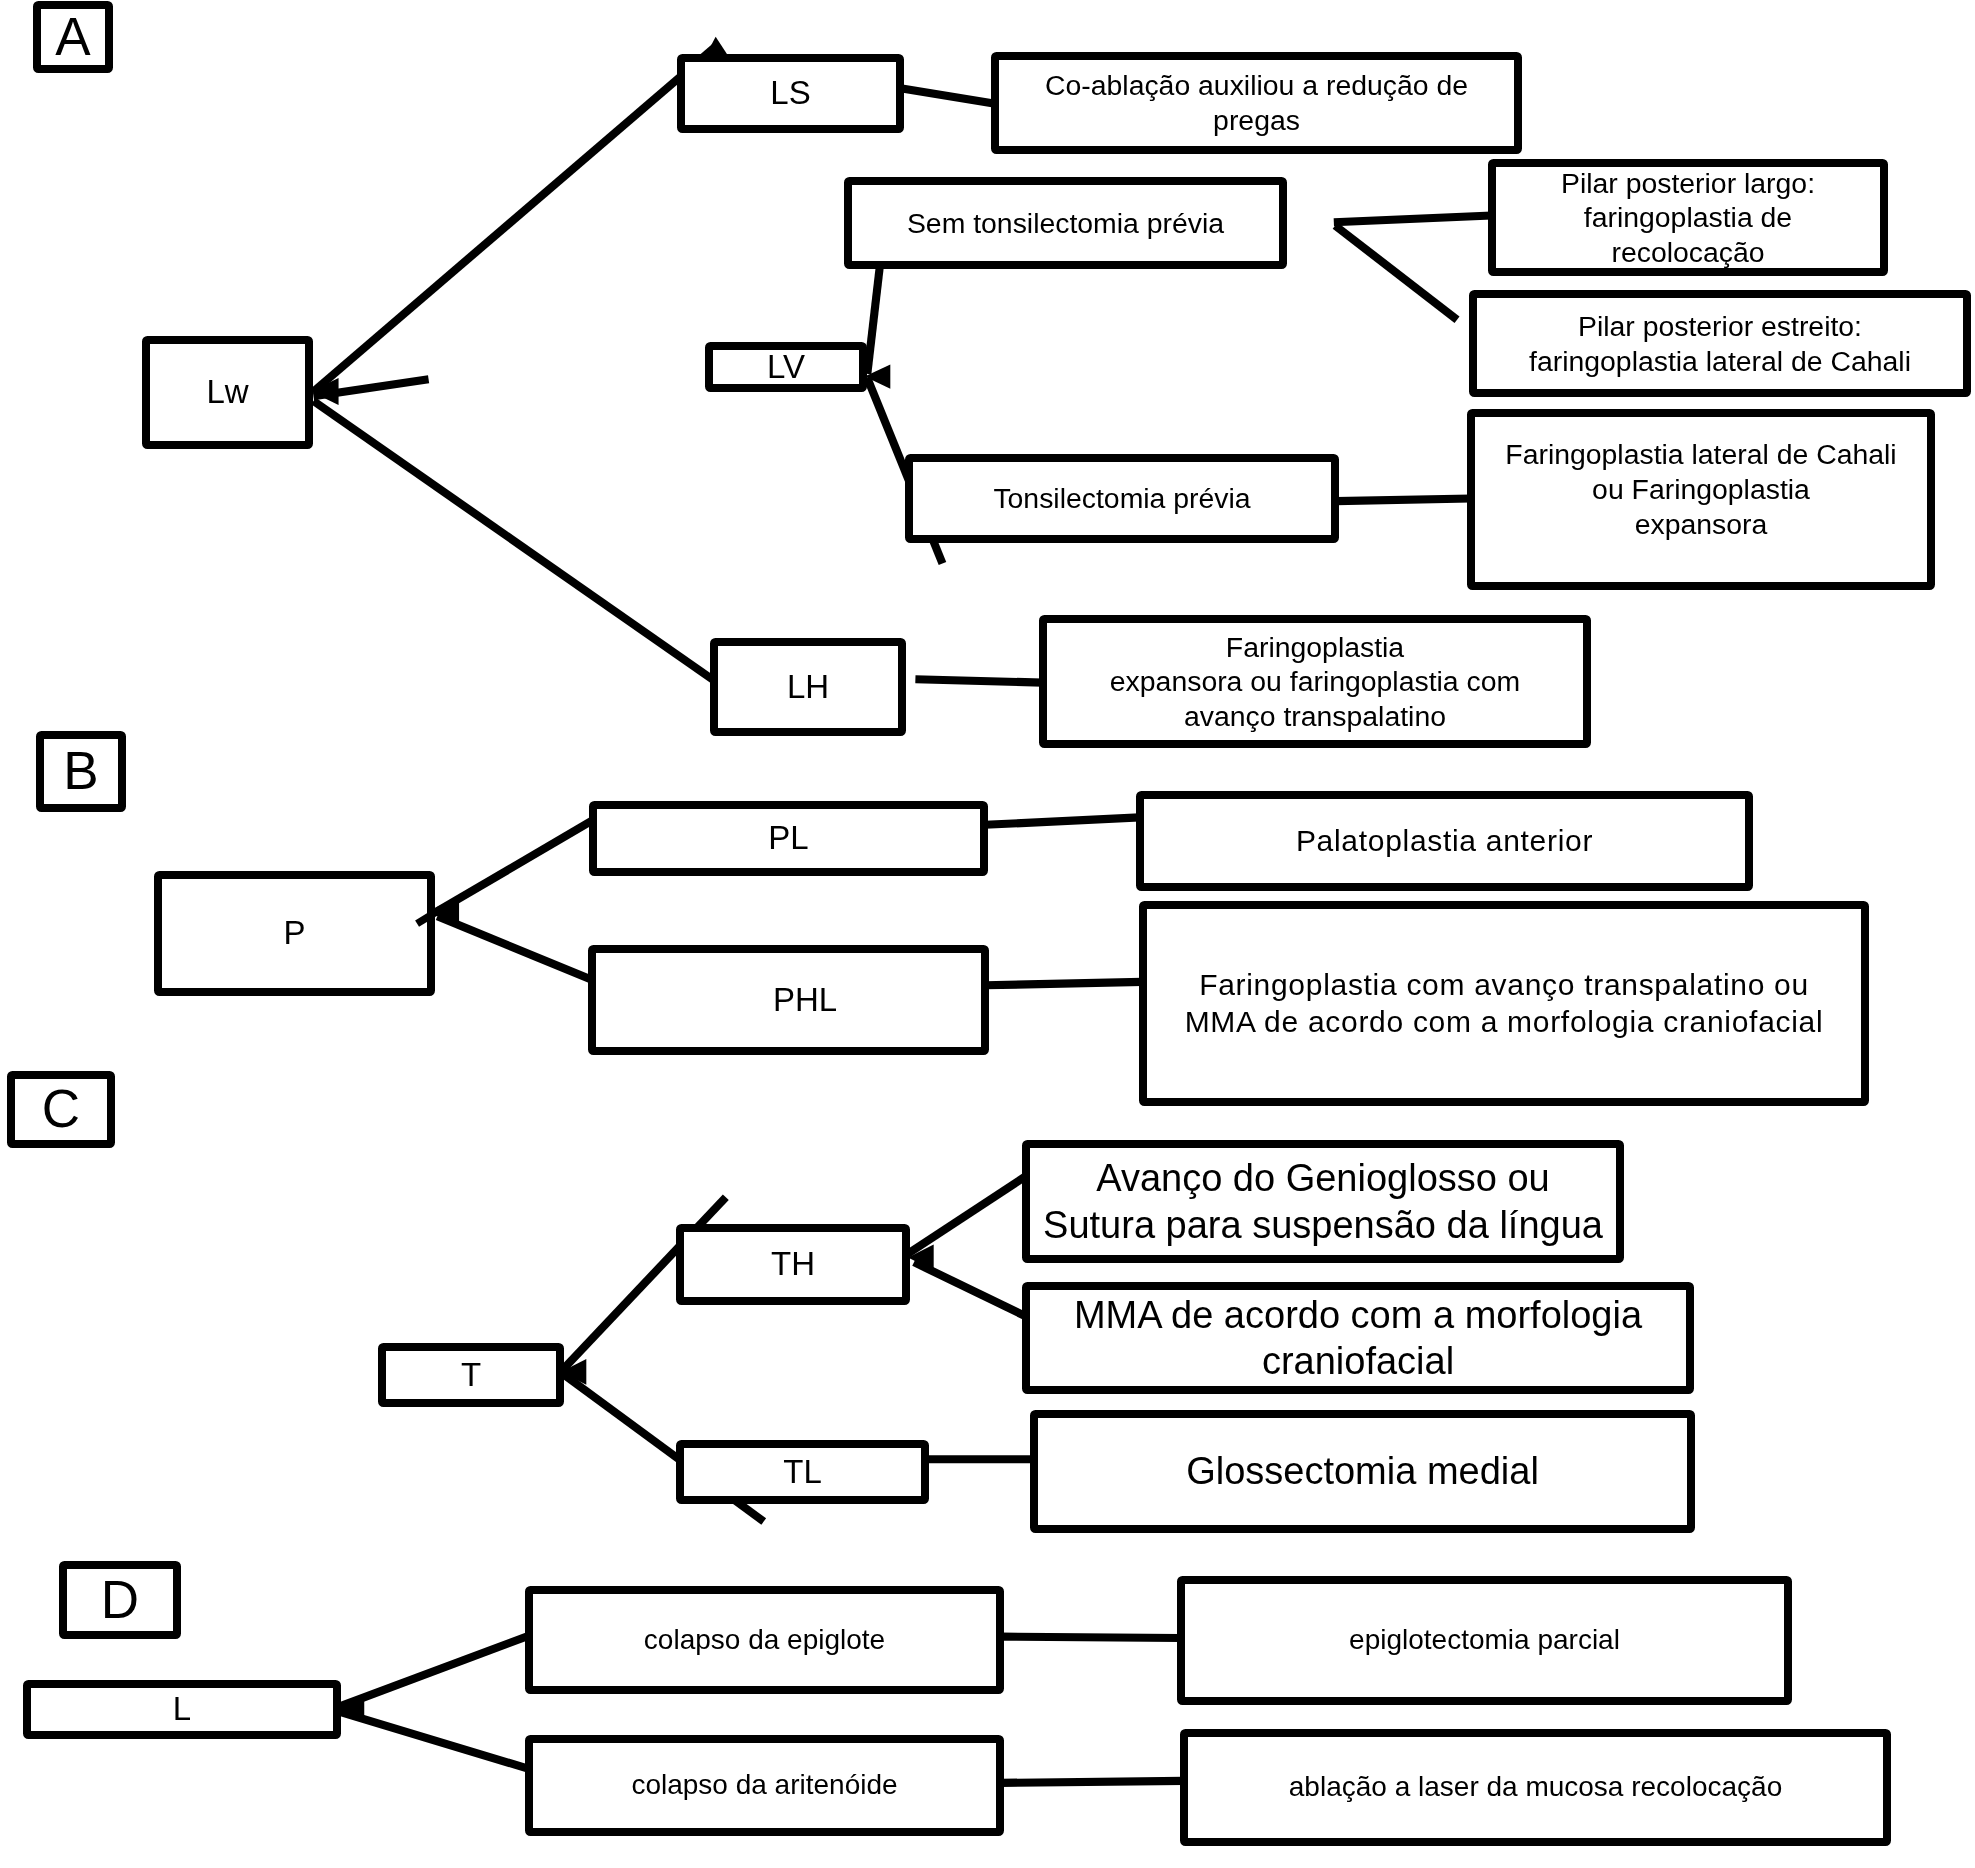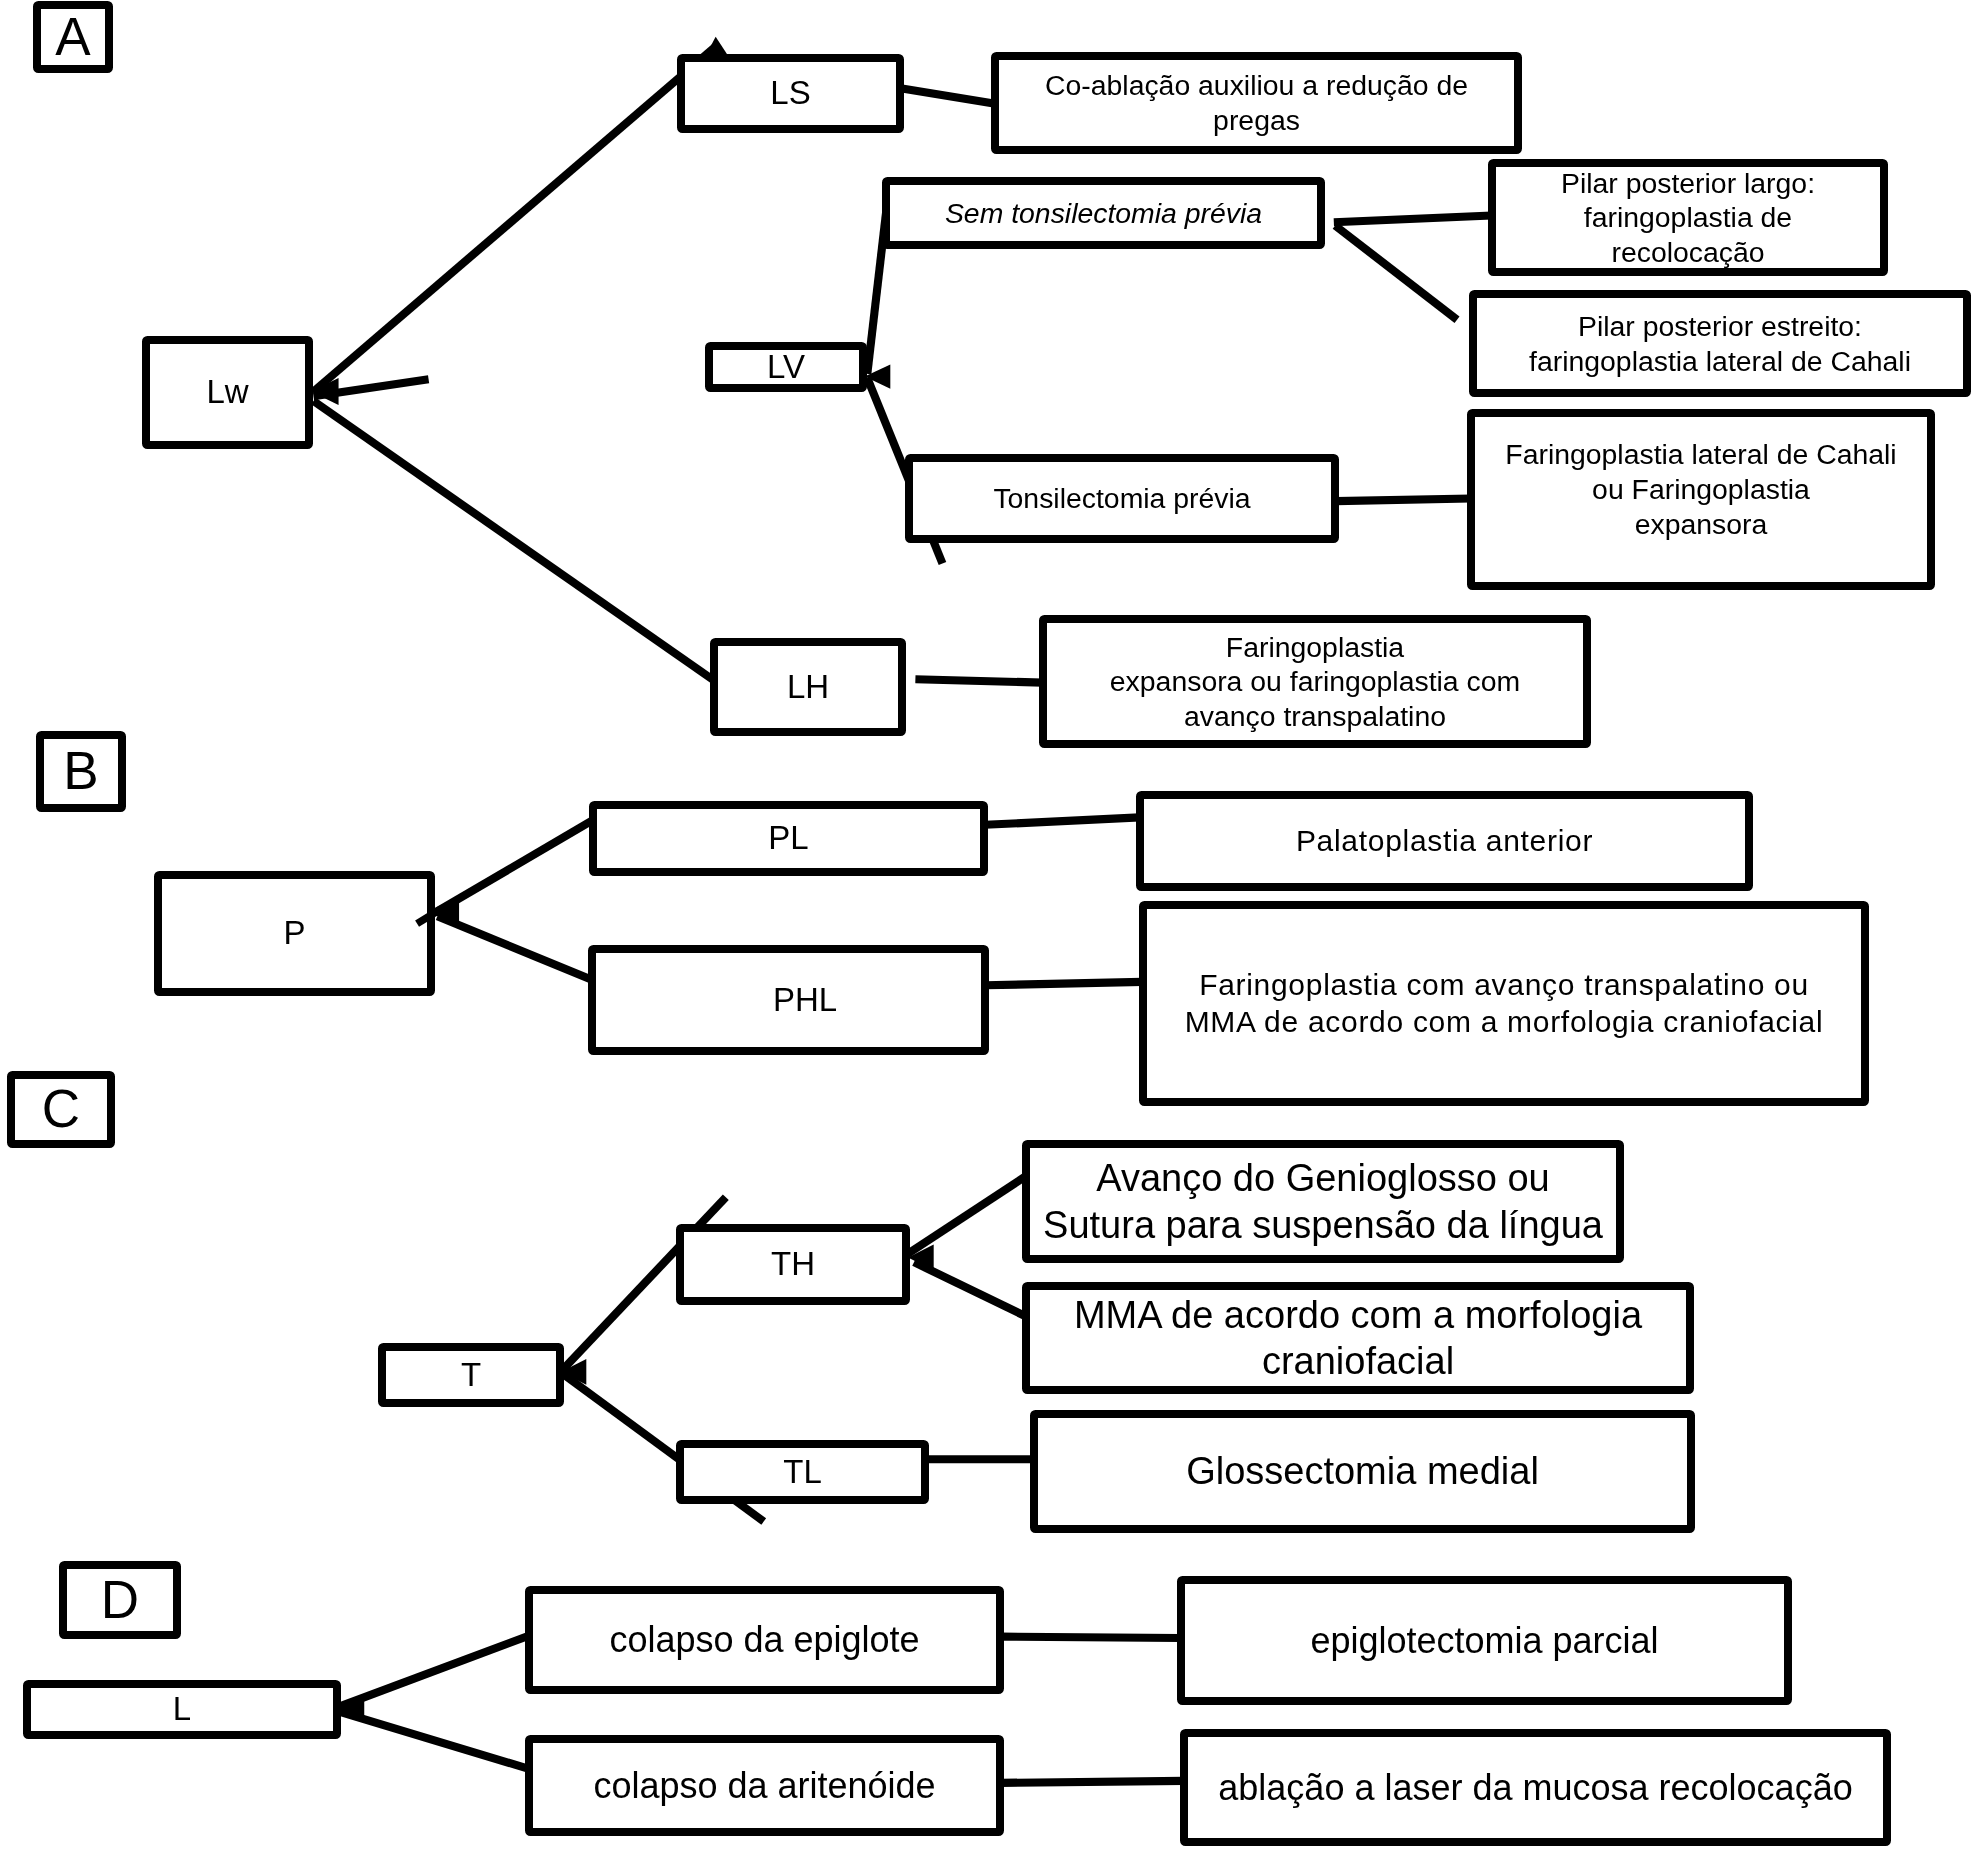--- a/index.html
+++ b/index.html
@@ -27,21 +27,21 @@
     text-align:center;
     white-space:pre-line;
     line-height:1.22;
     padding:2.7px 6.8px;
   }
   .panel-letter{font-size:53px;}
   .code{font-size:33px;}
   .txt-a{font-size:28.4px;}
   .txt-b{font-size:30px;letter-spacing:0.7px;}
   .txt-c{font-size:38px;}
-  .txt-d{font-size:36px;}
+  .txt-d{font-size:28px;}
   .align-top{align-items:flex-start;padding-top:20.3px;}
   line{stroke:#000000;stroke-width:12;}
   polygon{fill:#000000;}
 </style>
 </head>
 <body>
 
 <div class="canvas">
 
   <svg class="layer" id="lines-under" viewBox="0 0 2917 2760" width="1975" height="1869">
@@ -78,21 +78,21 @@
   <div class="box panel-letter" style="left:36px;top:731px;width:90px;height:81px;">B</div>
   <div class="box panel-letter" style="left:6.8px;top:1071px;width:108px;height:77px;">C</div>
   <div class="box panel-letter" style="left:59px;top:1561px;width:122px;height:78px;">D</div>
 
   <div class="box code" style="left:142px;top:336px;width:171px;height:113px;">Lw</div>
   <div class="box code" style="left:677px;top:54px;width:227px;height:79px;">LS</div>
   <div class="box code" style="left:705px;top:342px;width:162px;height:50px;">LV</div>
   <div class="box code" style="left:710px;top:638px;width:196px;height:98px;">LH</div>
   <div class="box txt-a" style="left:991px;top:52px;width:531px;height:102px;">Co-ablação auxiliou a redução de
 pregas</div>
-  <div class="box txt-a" style="left:882px;top:177px;width:443px;height:72px;font-style:italic;">Sem tonsilectomia prévia</div>
+  <div class="box txt-a" style="left:844px;top:177px;width:443px;height:92px;">Sem tonsilectomia prévia</div>
   <div class="box txt-a" style="left:1488px;top:159px;width:400px;height:117px;">Pilar posterior largo:
 faringoplastia de
 recolocação</div>
   <div class="box txt-a" style="left:1469px;top:290px;width:502px;height:107px;">Pilar posterior estreito:
 faringoplastia lateral de Cahali</div>
   <div class="box txt-a" style="left:905px;top:454px;width:434px;height:89px;">Tonsilectomia prévia</div>
   <div class="box txt-a align-top" style="left:1467px;top:409px;width:468px;height:181px;">Faringoplastia lateral de Cahali
 ou Faringoplastia
 expansora</div>
   <div class="box txt-a" style="left:1039px;top:615px;width:552px;height:133px;">Faringoplastia

